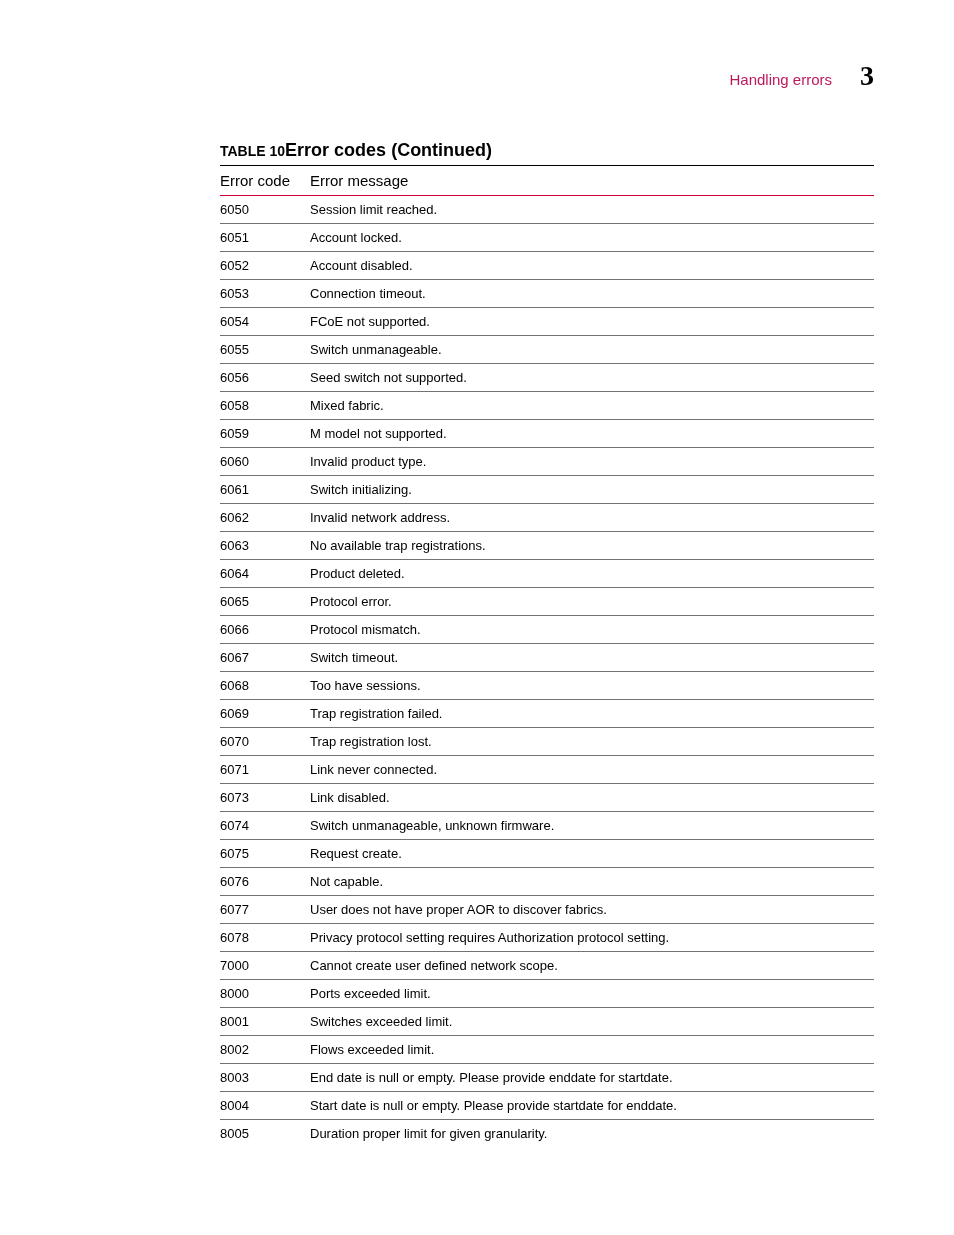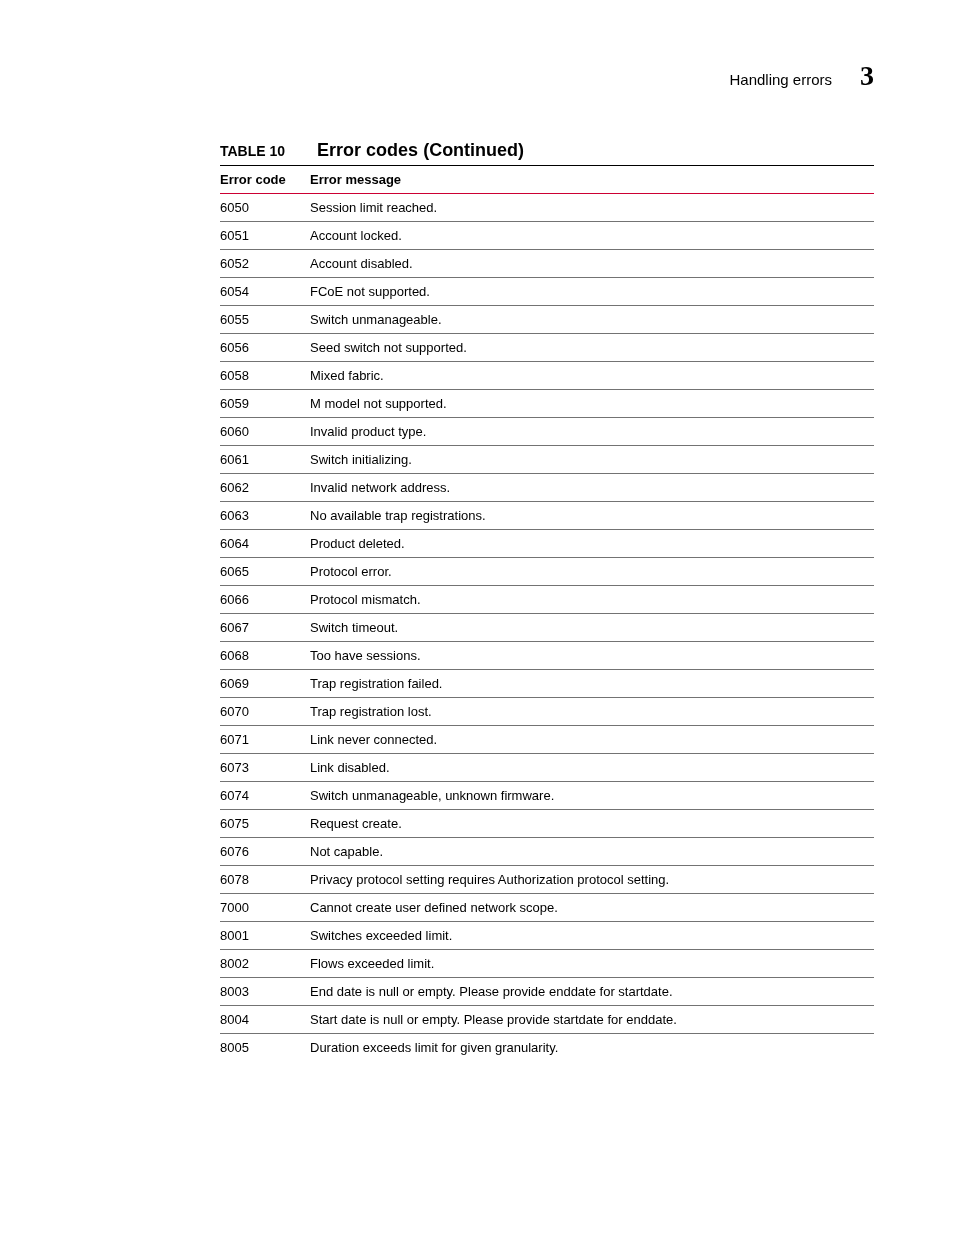--- a/index.html
+++ b/index.html
@@ -17,34 +17,33 @@
   }
   .header-line {
     display: flex;
     justify-content: flex-end;
     align-items: baseline;
     gap: 28px;
     margin-bottom: 48px;
   }
   .header-text {
     font-size: 15px;
-    color: #000000;
+    color: #be185d;
   }
   .header-num {
     font-size: 28px;
     font-family: Georgia, 'Times New Roman', serif;
     font-weight: bold;
   }
   .table-wrap {
     margin-left: 140px;
   }
   .table-title-row {
     display: flex;
     align-items: baseline;
-    gap: 32px;
     margin-bottom: 4px;
   }
   .table-label {
     font-weight: bold;
     font-size: 14px;
     font-family: Arial, Helvetica, sans-serif;
   }
   .table-caption {
     font-weight: bold;
     font-size: 18px;
@@ -53,22 +52,22 @@
   table {
     border-collapse: collapse;
     width: 100%;
   }
   thead tr {
     border-top: 1.5px solid #000;
     border-bottom: 1.5px solid #cc0033;
   }
   th {
     text-align: left;
-    font-weight: bold;
-    font-size: 13px;
+    font-weight: normal;
+    font-size: 15px;
     padding: 6px 4px 6px 0;
     font-family: Arial, Helvetica, sans-serif;
   }
   th.col-code { width: 86px; }
   tbody tr {
     border-bottom: 1px solid #737373;
   }
   tbody tr:last-child {
     border-bottom: none;
   }
@@ -110,20 +109,24 @@
           </tr>
           <tr>
             <td class="col-code">6051</td>
             <td>Account locked.</td>
           </tr>
           <tr>
             <td class="col-code">6052</td>
             <td>Account disabled.</td>
           </tr>
           <tr>
+            <td class="col-code">6053</td>
+            <td>Connection timeout.</td>
+          </tr>
+          <tr>
             <td class="col-code">6054</td>
             <td>FCoE not supported.</td>
           </tr>
           <tr>
             <td class="col-code">6055</td>
             <td>Switch unmanageable.</td>
           </tr>
           <tr>
             <td class="col-code">6056</td>
             <td>Seed switch not supported.</td>
@@ -194,44 +197,52 @@
           </tr>
           <tr>
             <td class="col-code">6075</td>
             <td>Request create.</td>
           </tr>
           <tr>
             <td class="col-code">6076</td>
             <td>Not capable.</td>
           </tr>
           <tr>
+            <td class="col-code">6077</td>
+            <td>User does not have proper AOR to discover fabrics.</td>
+          </tr>
+          <tr>
             <td class="col-code">6078</td>
             <td>Privacy protocol setting requires Authorization protocol setting.</td>
           </tr>
           <tr>
             <td class="col-code">7000</td>
             <td>Cannot create user defined network scope.</td>
           </tr>
           <tr>
+            <td class="col-code">8000</td>
+            <td>Ports exceeded limit.</td>
+          </tr>
+          <tr>
             <td class="col-code">8001</td>
             <td>Switches exceeded limit.</td>
           </tr>
           <tr>
             <td class="col-code">8002</td>
             <td>Flows exceeded limit.</td>
           </tr>
           <tr>
             <td class="col-code">8003</td>
             <td>End date is null or empty. Please provide enddate for startdate.</td>
           </tr>
           <tr>
             <td class="col-code">8004</td>
             <td>Start date is null or empty. Please provide startdate for enddate.</td>
           </tr>
           <tr>
             <td class="col-code">8005</td>
-            <td>Duration exceeds limit for given granularity.</td>
+            <td>Duration proper limit for given granularity.</td>
           </tr>
         </tbody>
     </table>
   </div>
 
 </div>
 
 </body></html>

